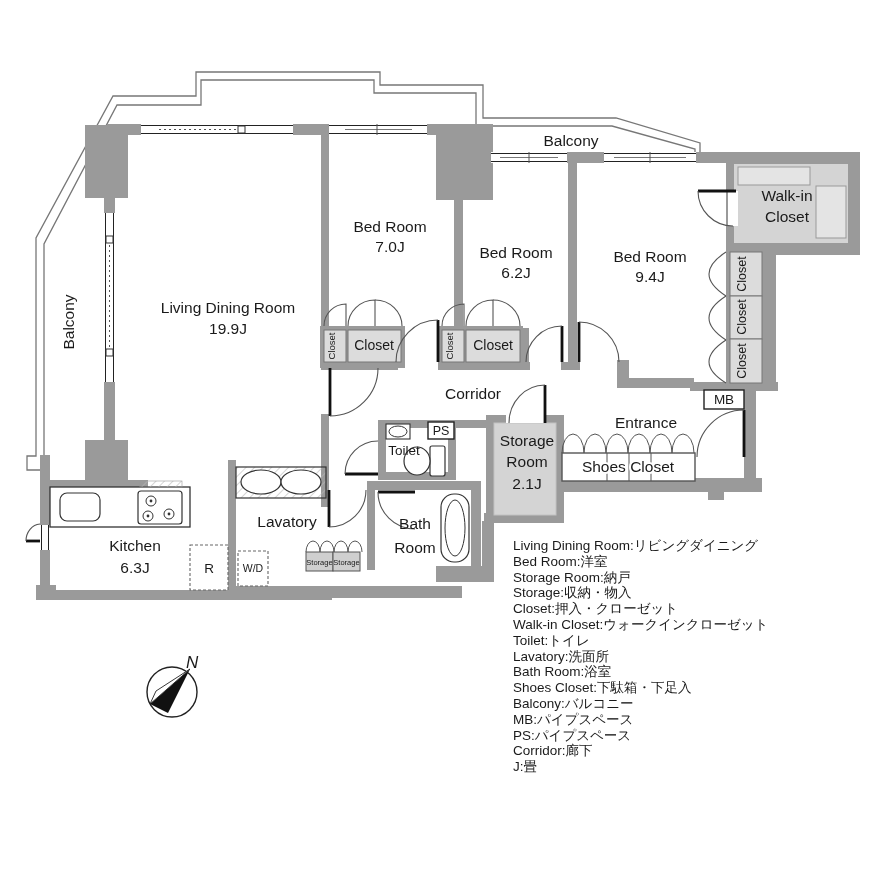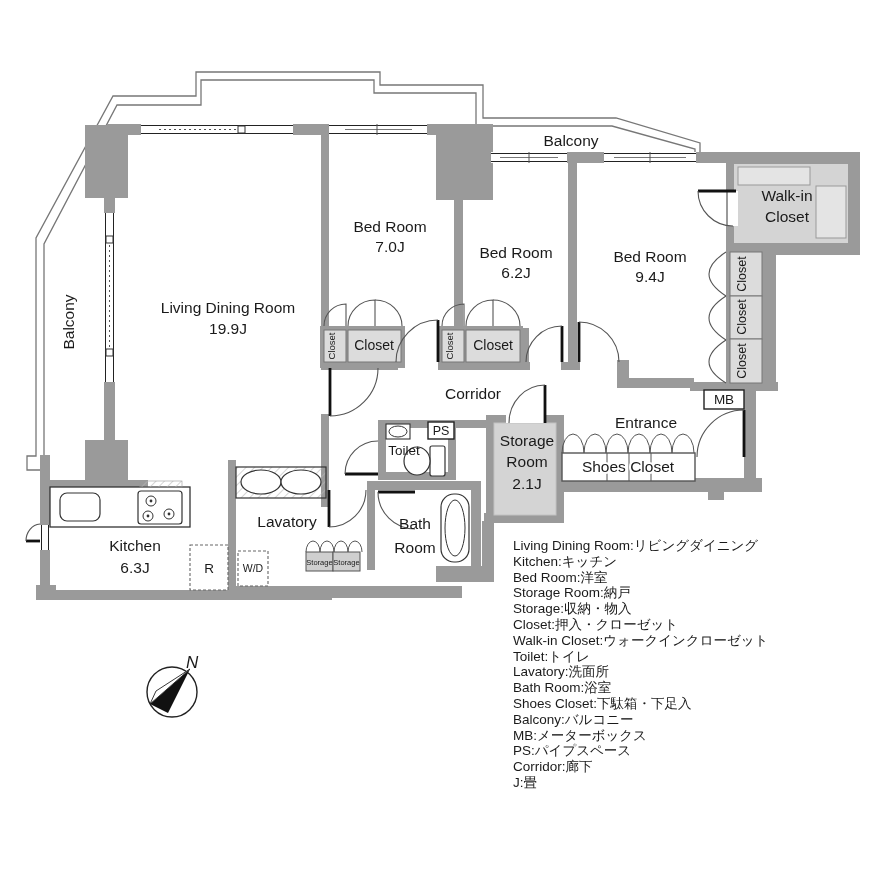--- a/index.html
+++ b/index.html
@@ -309,30 +309,29 @@
     <text class="closet-vert" x="746" y="317" transform="rotate(-90 746 317)">Closet</text>
     <text class="closet-vert" x="746" y="361" transform="rotate(-90 746 361)">Closet</text>
 
     <text class="micro-label" x="319.5" y="564.5">Storage</text>
     <text class="micro-label" x="346.5" y="564.5">Storage</text>
   </g>
 </svg>
 
   <div id="legend">
     <div>Living Dining Room:リビングダイニング</div>
-    <div>Kitchen:キッチン</div>
     <div>Bed Room:洋室</div>
     <div>Storage Room:納戸</div>
     <div>Storage:収納・物入</div>
     <div>Closet:押入・クローゼット</div>
     <div>Walk-in Closet:ウォークインクローゼット</div>
     <div>Toilet:トイレ</div>
     <div>Lavatory:洗面所</div>
     <div>Bath Room:浴室</div>
     <div>Shoes Closet:下駄箱・下足入</div>
     <div>Balcony:バルコニー</div>
-    <div>MB:メーターボックス</div>
+    <div>MB:パイプスペース</div>
     <div>PS:パイプスペース</div>
     <div>Corridor:廊下</div>
     <div>J:畳</div>
   </div>
 
 </div>
 
 </body></html>

